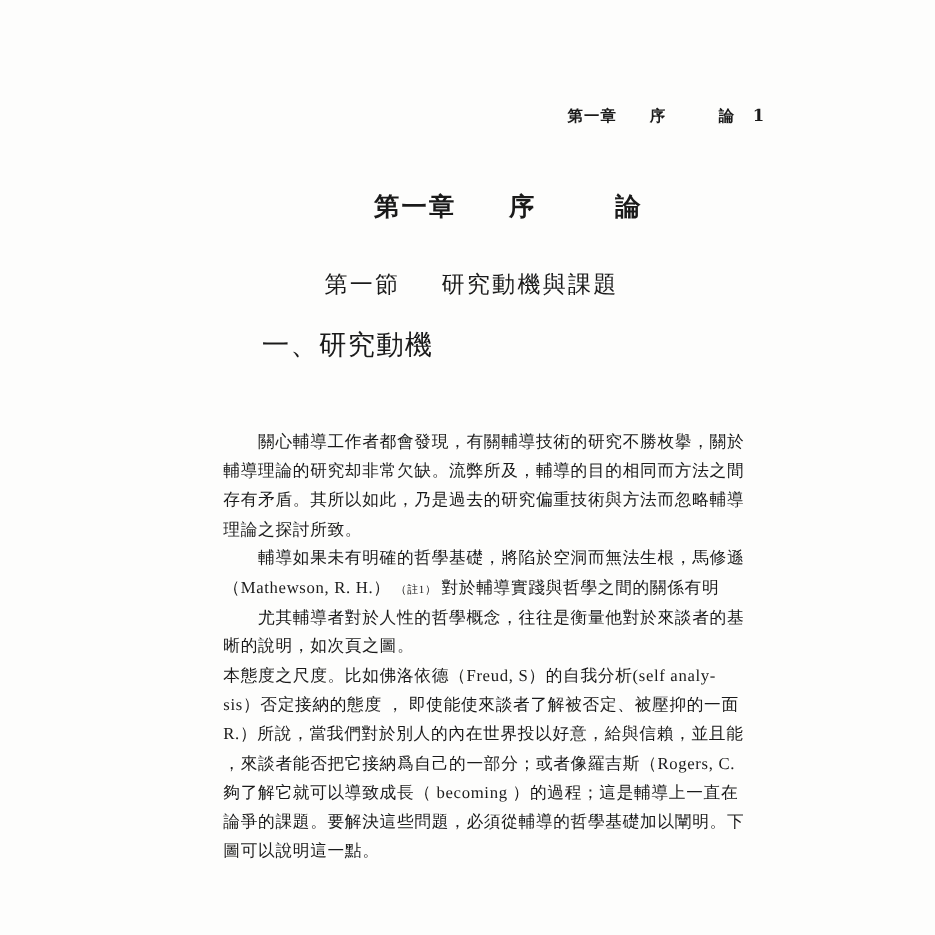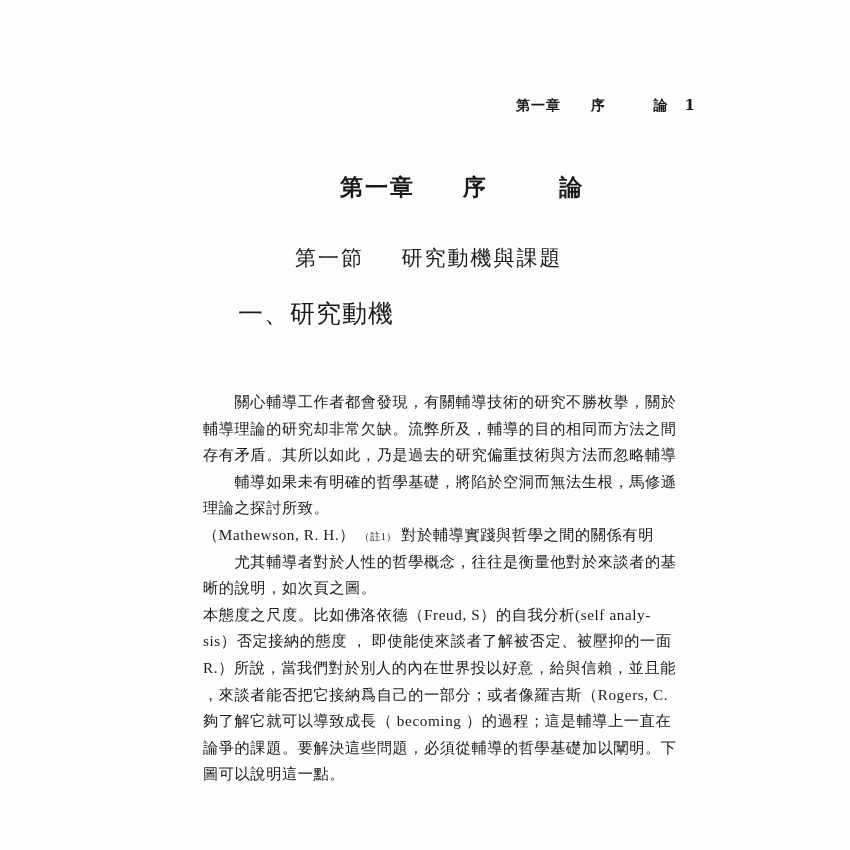--- a/index.html
+++ b/index.html
@@ -60,22 +60,22 @@
   <span class="gap"></span>
   <span>研究動機與課題</span>
 </div>
 
 <div class="sub-title">一、研究動機</div>
 
 <div class="body-text">
   <span class="line">　　關心輔導工作者都會發現，有關輔導技術的研究不勝枚擧，關於</span>
   <span class="line">輔導理論的研究却非常欠缺。流弊所及，輔導的目的相同而方法之間</span>
   <span class="line">存有矛盾。其所以如此，乃是過去的研究偏重技術與方法而忽略輔導</span>
+  <span class="line">理論之探討所致。</span>
   <span class="line">　　輔導如果未有明確的哲學基礎，將陷於空洞而無法生根，馬修遜</span>
-  <span class="line">理論之探討所致。</span>
   <span class="line">
     <span>（Mathewson, R. H.）</span>
     <span class="note">（註1）</span>
     <span>對於輔導實踐與哲學之間的關係有明</span>
   </span>
   <span class="line">　　尤其輔導者對於人性的哲學概念，往往是衡量他對於來談者的基</span>
   <span class="line">晰的說明，如次頁之圖。</span>
   <span class="line">本態度之尺度。比如佛洛依德（Freud, S）的自我分析(self analy-</span>
   <span class="line">sis）否定接納的態度 ， 即使能使來談者了解被否定、被壓抑的一面</span>
   <span class="line">R.）所說，當我們對於別人的內在世界投以好意，給與信賴，並且能</span>

